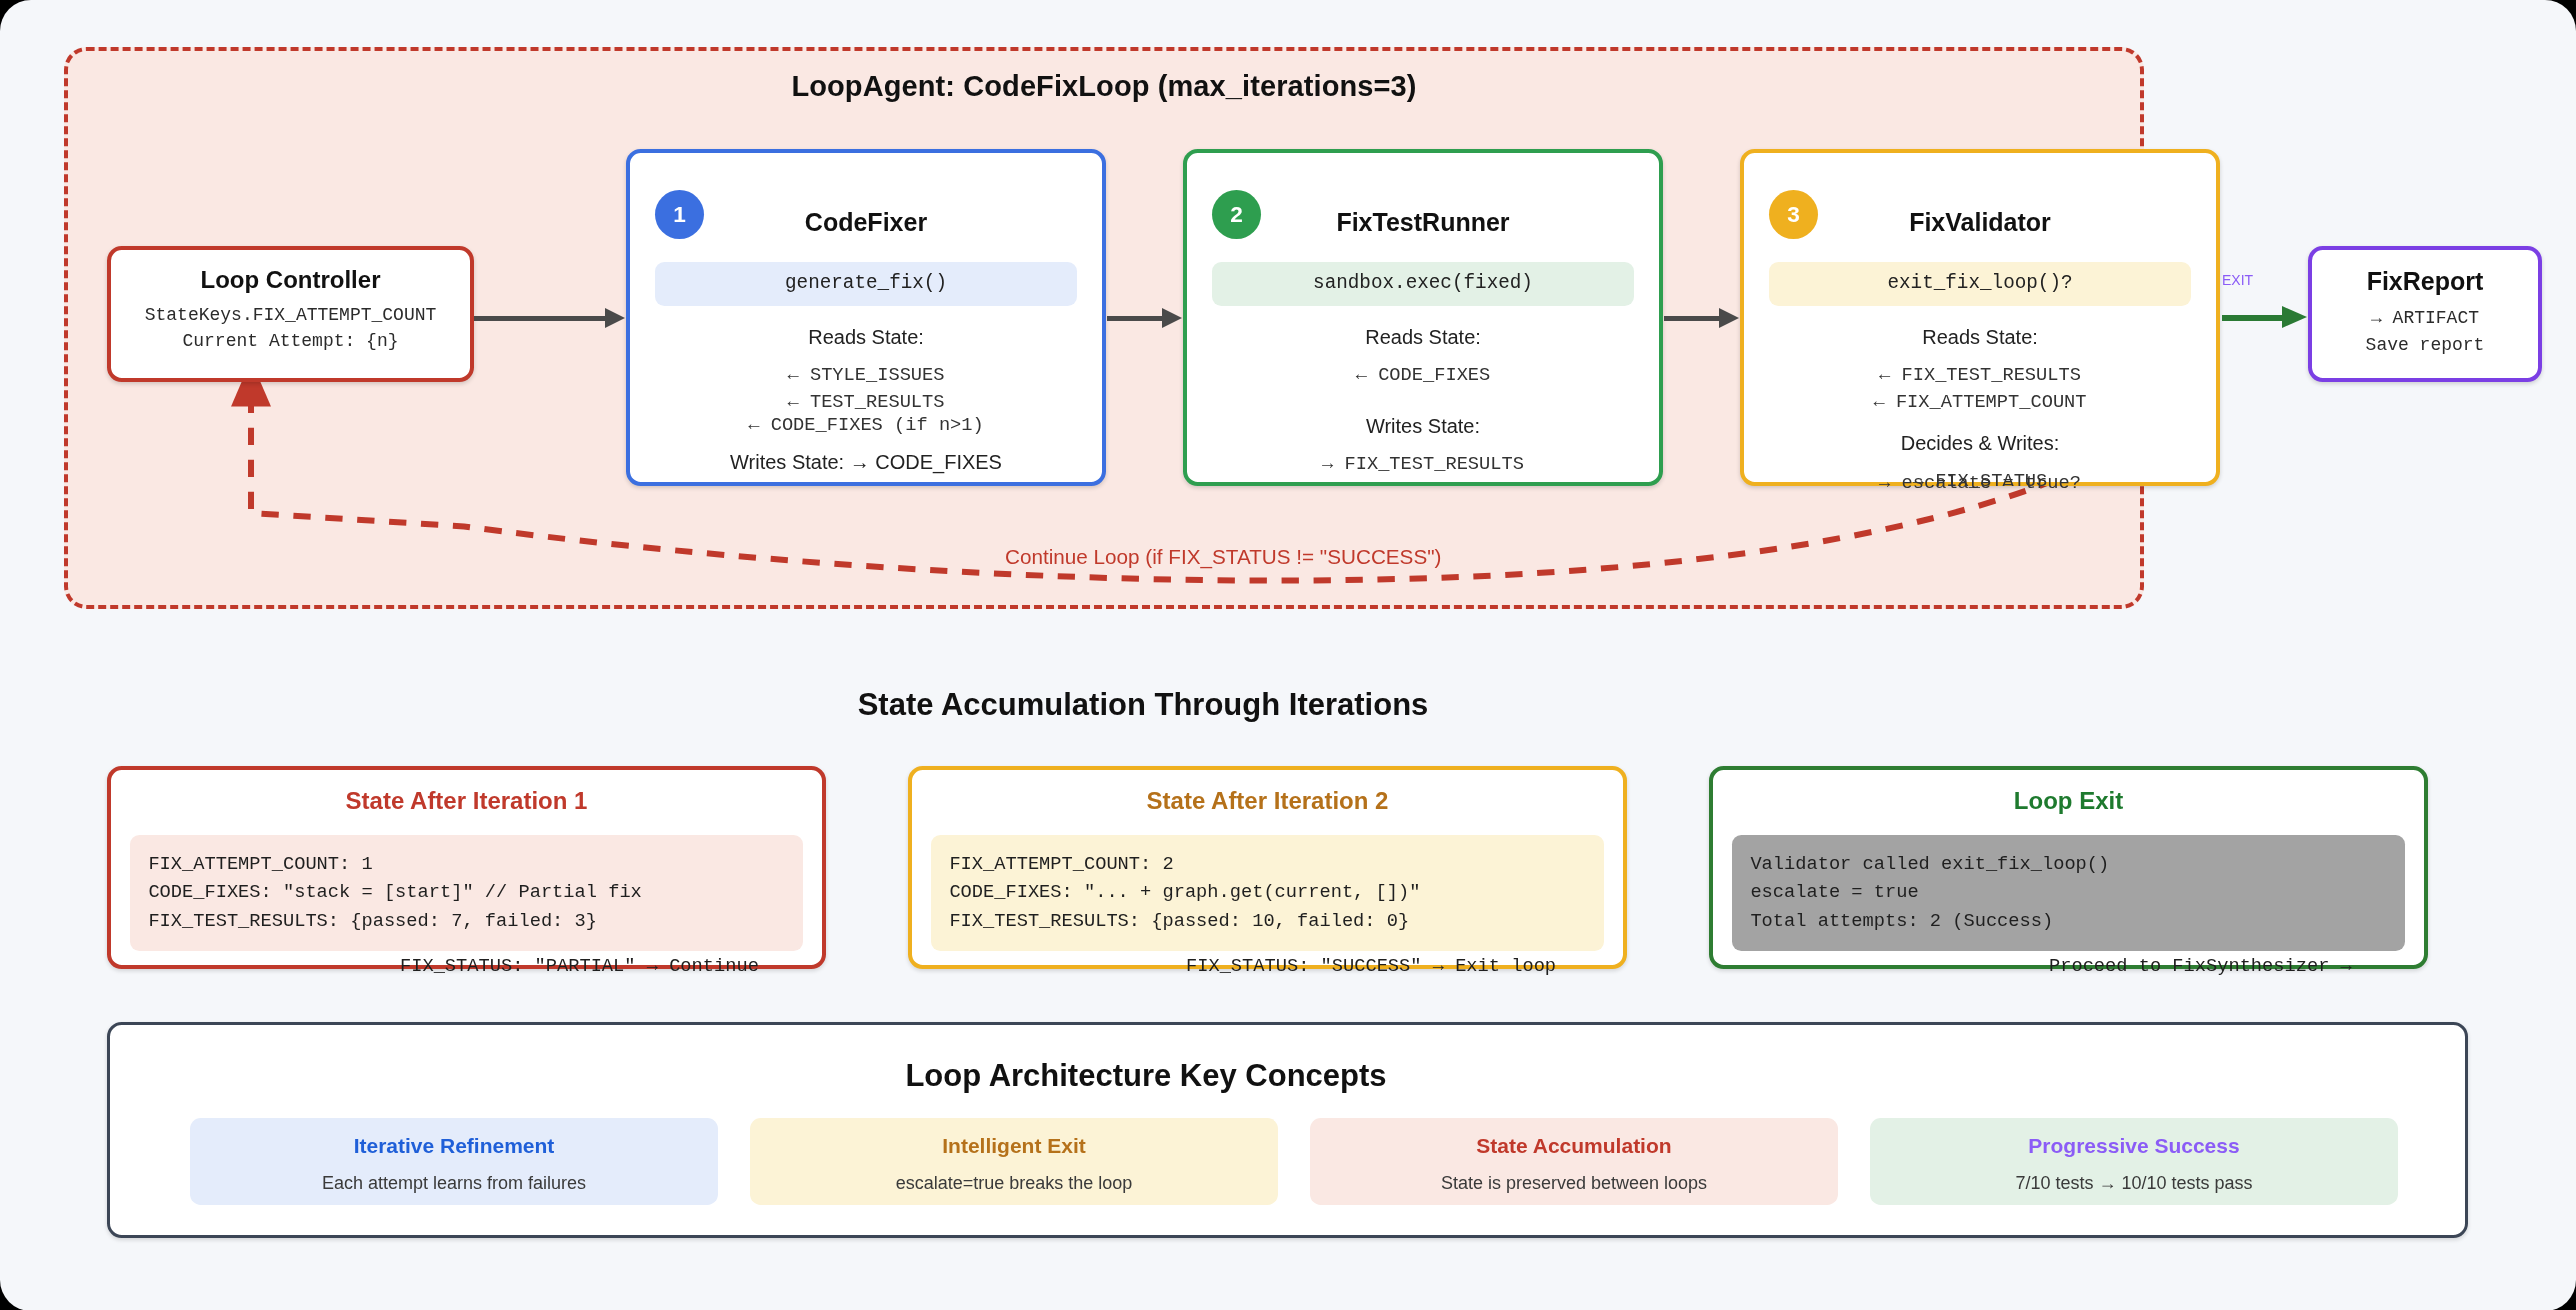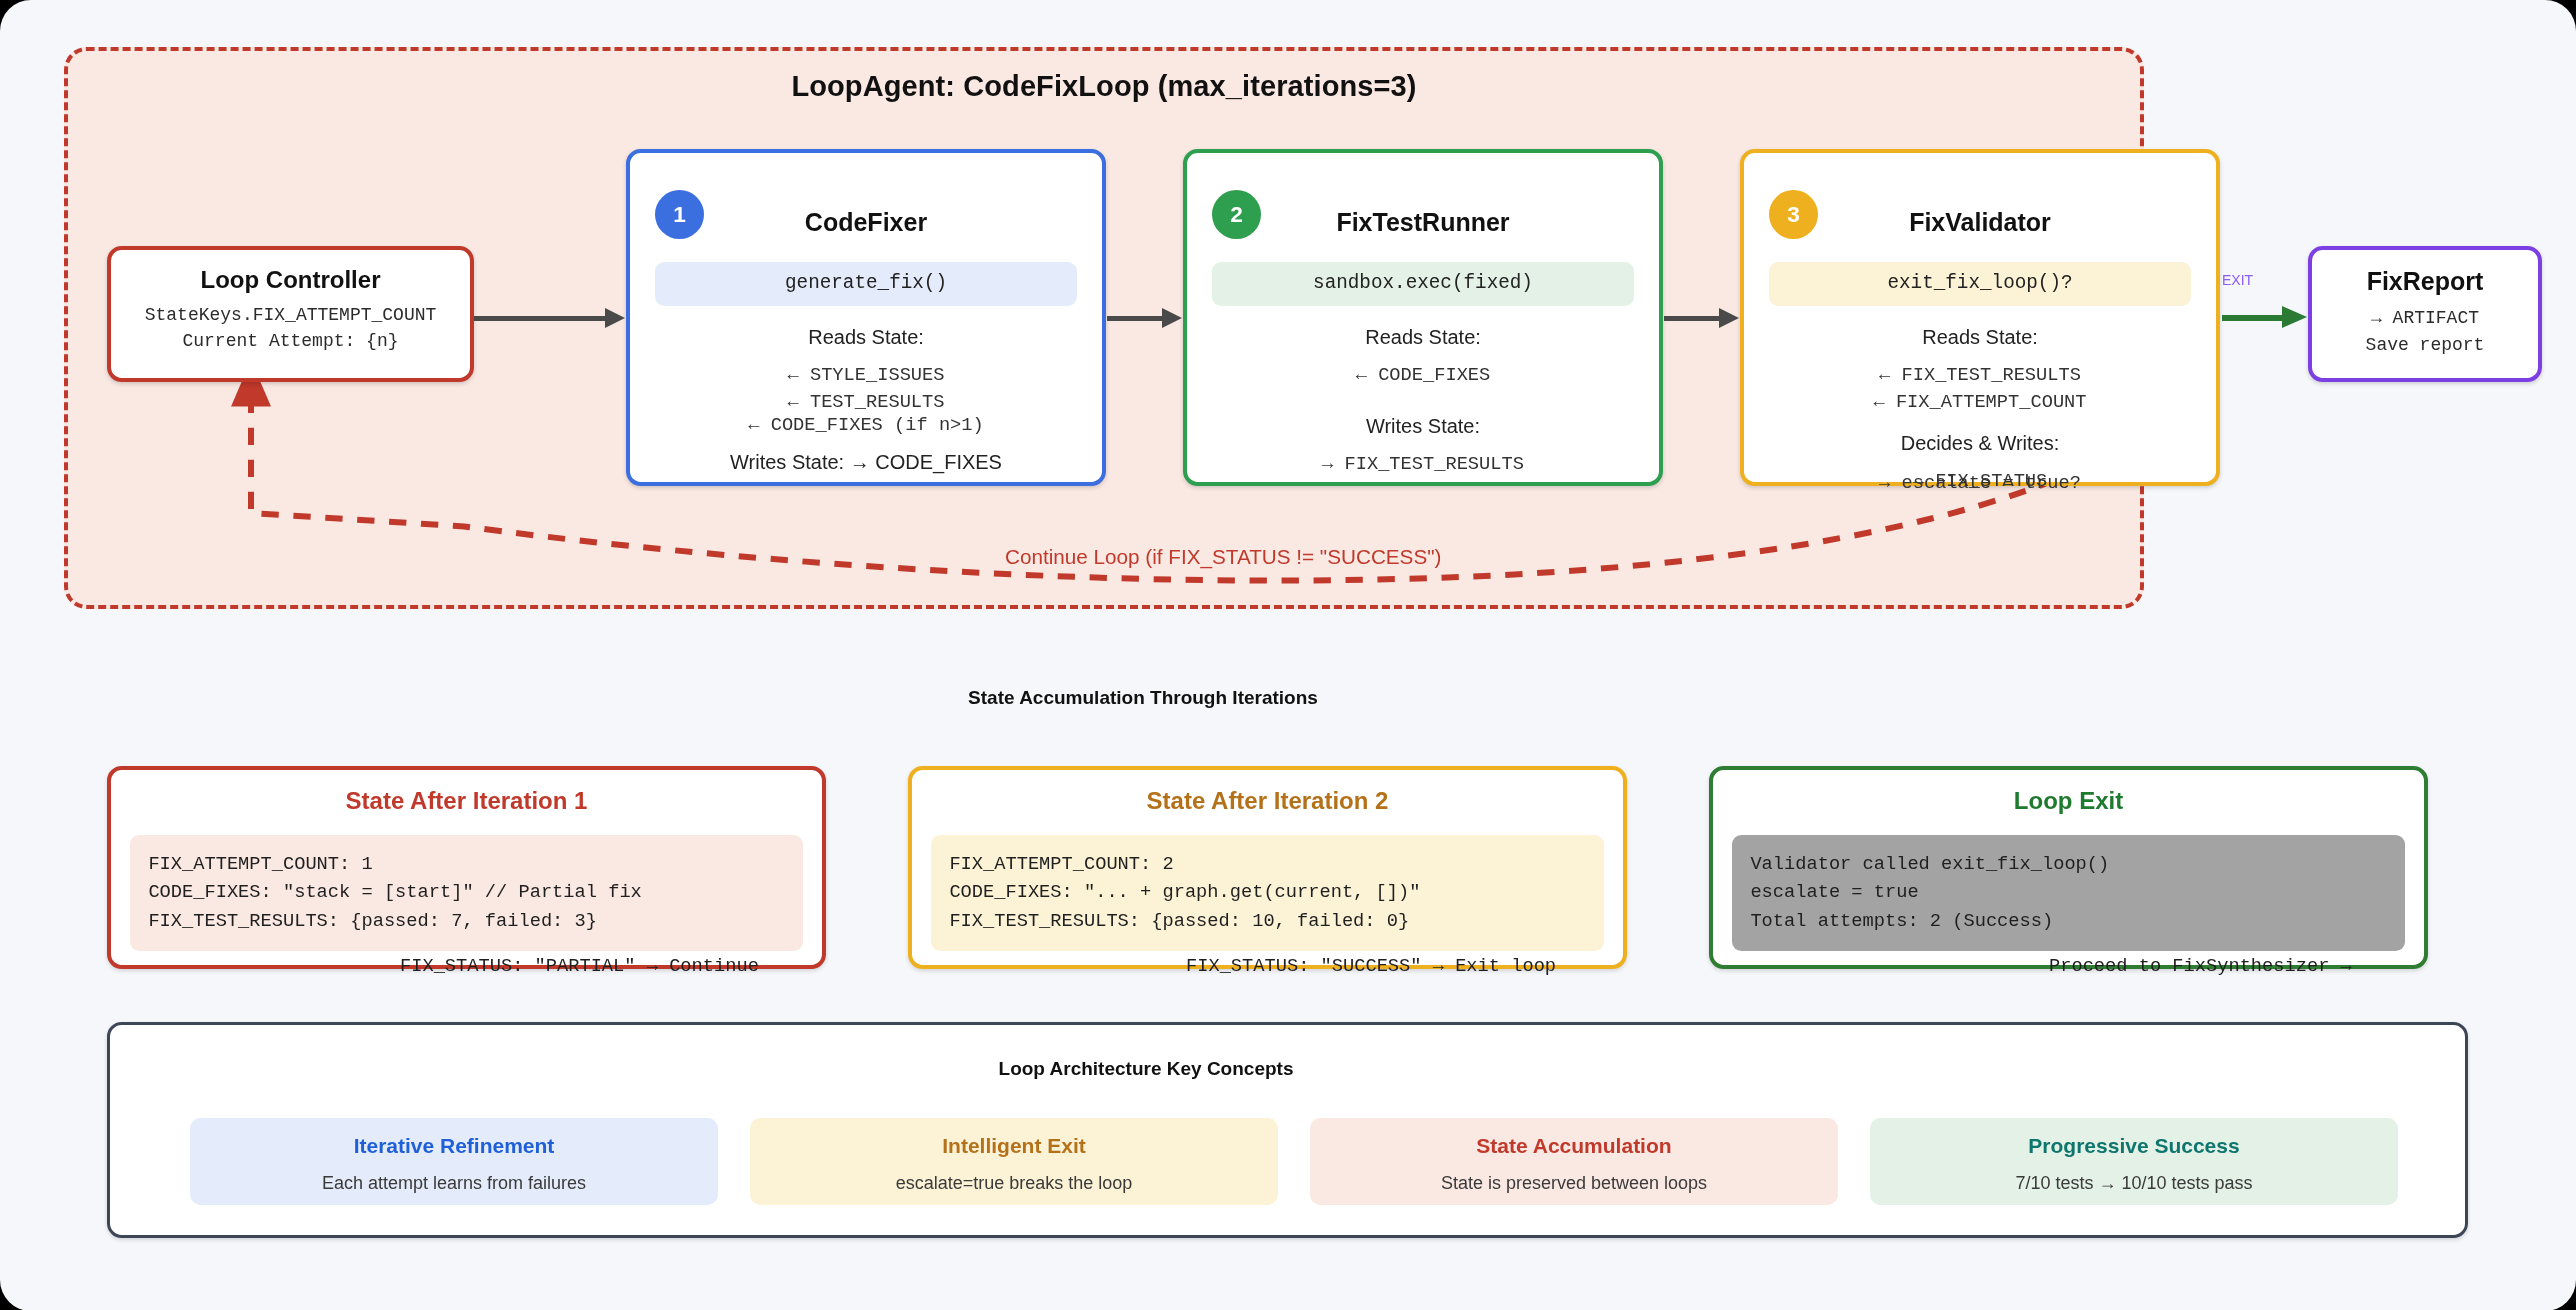--- a/index.html
+++ b/index.html
@@ -206,21 +206,21 @@
     font-size: 20.7px;
     color: #c0392b;
     white-space: nowrap;
   }
 
   
   .section-heading {
     position: absolute;
     left: 0; width: 2286px;
     text-align: center;
-    font-size: 19px;
+    font-size: 31px;
     font-weight: bold;
     color: #111;
   }
   #heading-state { top: 687px; }
   #heading-concepts { top: 1055px; }
 
   
   .state-card {
     position: absolute;
     top: 766px;
@@ -291,21 +291,21 @@
   }
   .concept-title { font-size: 21px; font-weight: bold; }
   .concept-desc  { font-size: 18px; color: #3a3a3a; margin-top: 14.7px; }
   #concept-1 { background: #e4ecfb; }
   #concept-1 .concept-title { color: #1f5fd8; }
   #concept-2 { background: #fae8e3; }
   #concept-2 .concept-title { color: #c0392b; }
   #concept-3 { background: #fcf3d6; }
   #concept-3 .concept-title { color: #b5711a; }
   #concept-4 { background: #e3f1e6; }
-  #concept-4 .concept-title { color: #0f766e; }
+  #concept-4 .concept-title { color: #8b5cf6; }
 </style>
 </head>
 <body>
 
 <div id="canvas">
 
   <div id="loop-frame">
     <div id="loop-title">LoopAgent: CodeFixLoop (max_iterations=3)</div>
   </div>
 

